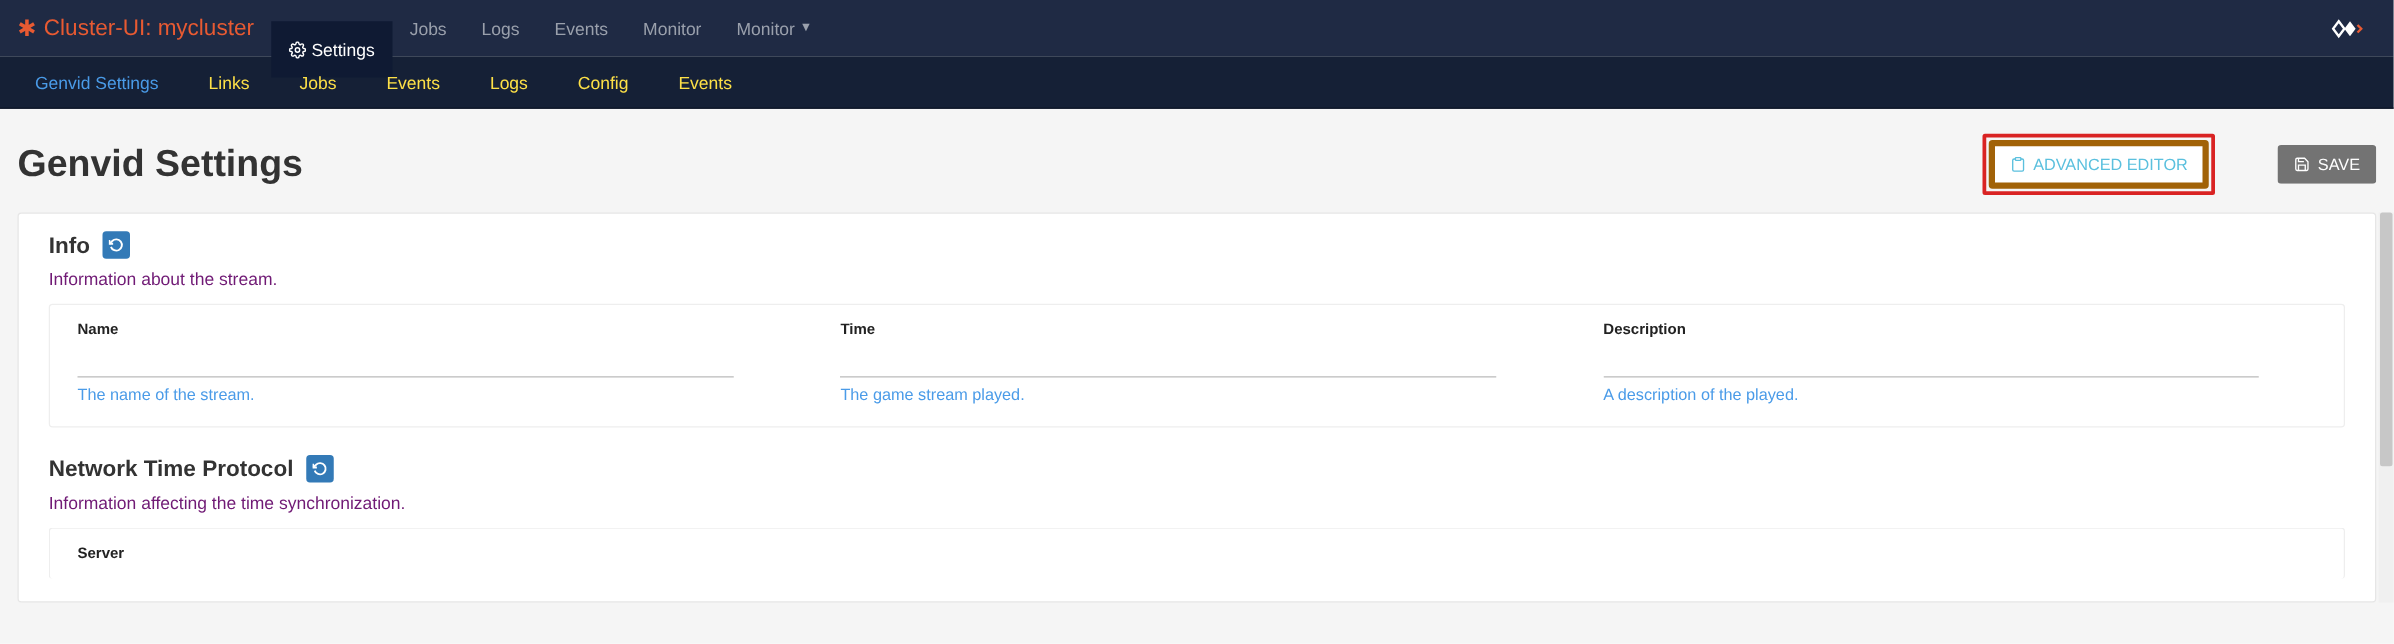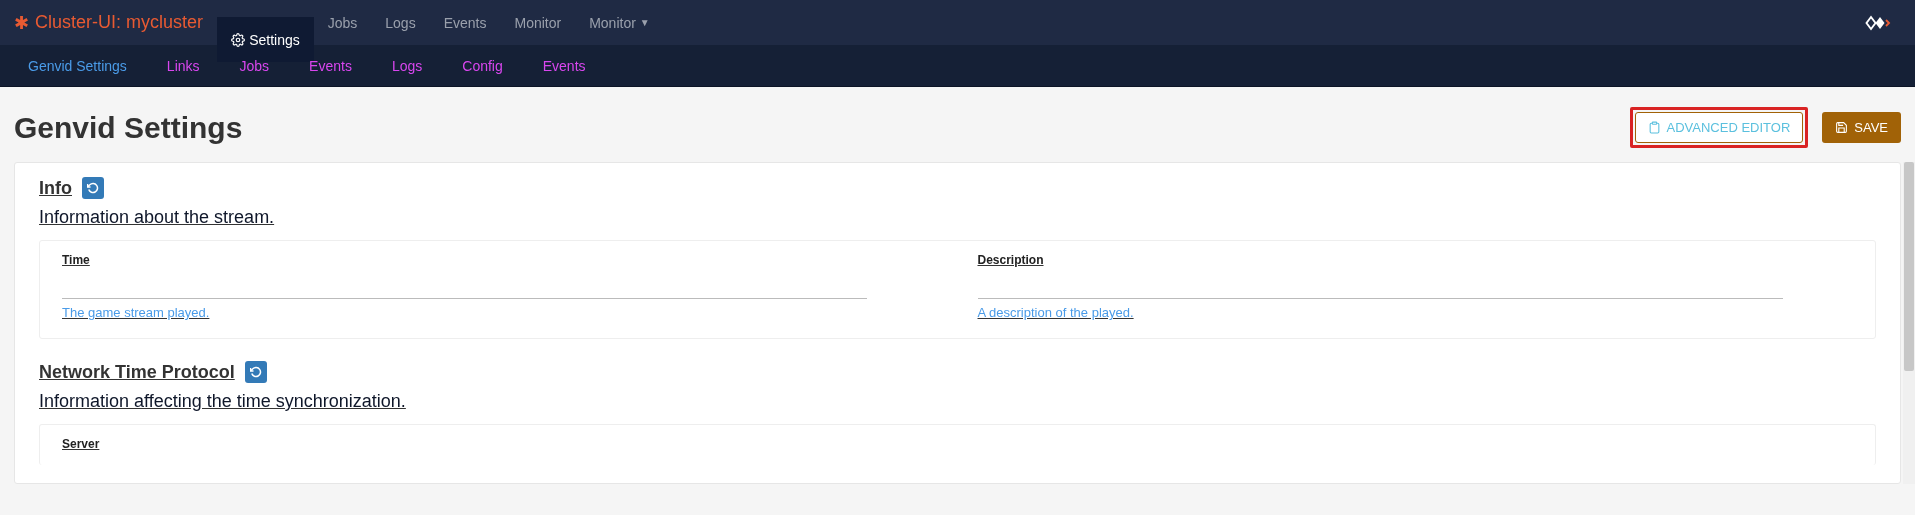--- a/index.html
+++ b/index.html
@@ -50,21 +50,21 @@
   }
   .subnav {
     background: #152036;
     display: flex;
     align-items: center;
     height: 42px;
     padding: 0 8px;
     border-bottom: 1px solid #0c1426;
   }
   .subnav-item {
-    color: #d946ef;
+    color: #fde047;
     padding: 0 20px;
     height: 42px;
     display: flex;
     align-items: center;
     font-size: 14px;
     cursor: pointer;
   }
   .subnav-item.active {
     color: #4a9be8;
   }
@@ -87,36 +87,36 @@
     display: inline-flex;
     align-items: center;
     gap: 6px;
     padding: 7px 12px;
     font-size: 13px;
     border-radius: 3px;
     cursor: pointer;
     border: 1px solid transparent;
   }
   .btn-outline-blue {
-    border: 1px solid #a16207;
+    border: 5px solid #a16207;
     color: #5bc0de;
     background: #fff;
   }
   .btn-blue {
-    background: #a16207;
+    background: #737373;
     color: #fff;
+    margin-left: 36px;
   }
   .highlight-red {
     border: 3px solid #d92323;
     padding: 2px;
     border-radius: 2px;
   }
   .scroll-region {
     position: relative;
-    text-decoration: underline;
   }
   .panel {
     background: #fff;
     border: 1px solid #e6e6e6;
     border-radius: 3px;
     padding: 14px 24px 18px 24px;
     margin-bottom: 10px;
   }
   .section-head {
     display: flex;
@@ -135,22 +135,22 @@
     width: 22px;
     height: 22px;
     border-radius: 3px;
     display: flex;
     align-items: center;
     justify-content: center;
     cursor: pointer;
     font-size: 12px;
   }
   .section-desc {
-    color: #0f172a;
-    font-size: 18px;
+    color: #701a75;
+    font-size: 14px;
     margin-bottom: 12px;
   }
   .fields-card {
     border: 1px solid #eee;
     border-radius: 3px;
     padding: 12px 22px 18px 22px;
   }
   .fields-row {
     display: flex;
     gap: 40px;
@@ -306,20 +306,25 @@
                 <path d="M3.51 15a9 9 0 1 0 2.13-9.36L1 10"></path>
               </svg>
           </span>
         </span>
       </div>
       <div class="section-desc">Information about the stream.</div>
 
       <div class="fields-card">
         <div class="fields-row">
           <div class="field">
+            <div class="field-label">Name</div>
+            <input class="field-input" value="" style="">
+            <div class="field-help">The name of the stream.</div>
+          </div>
+          <div class="field">
             <div class="field-label">Time</div>
             <input class="field-input" value="" style="">
             <div class="field-help">The game stream played.</div>
           </div>
           <div class="field">
             <div class="field-label">Description</div>
             <input class="field-input" value="" style="">
             <div class="field-help">A description of the played.</div>
           </div>
         </div>

